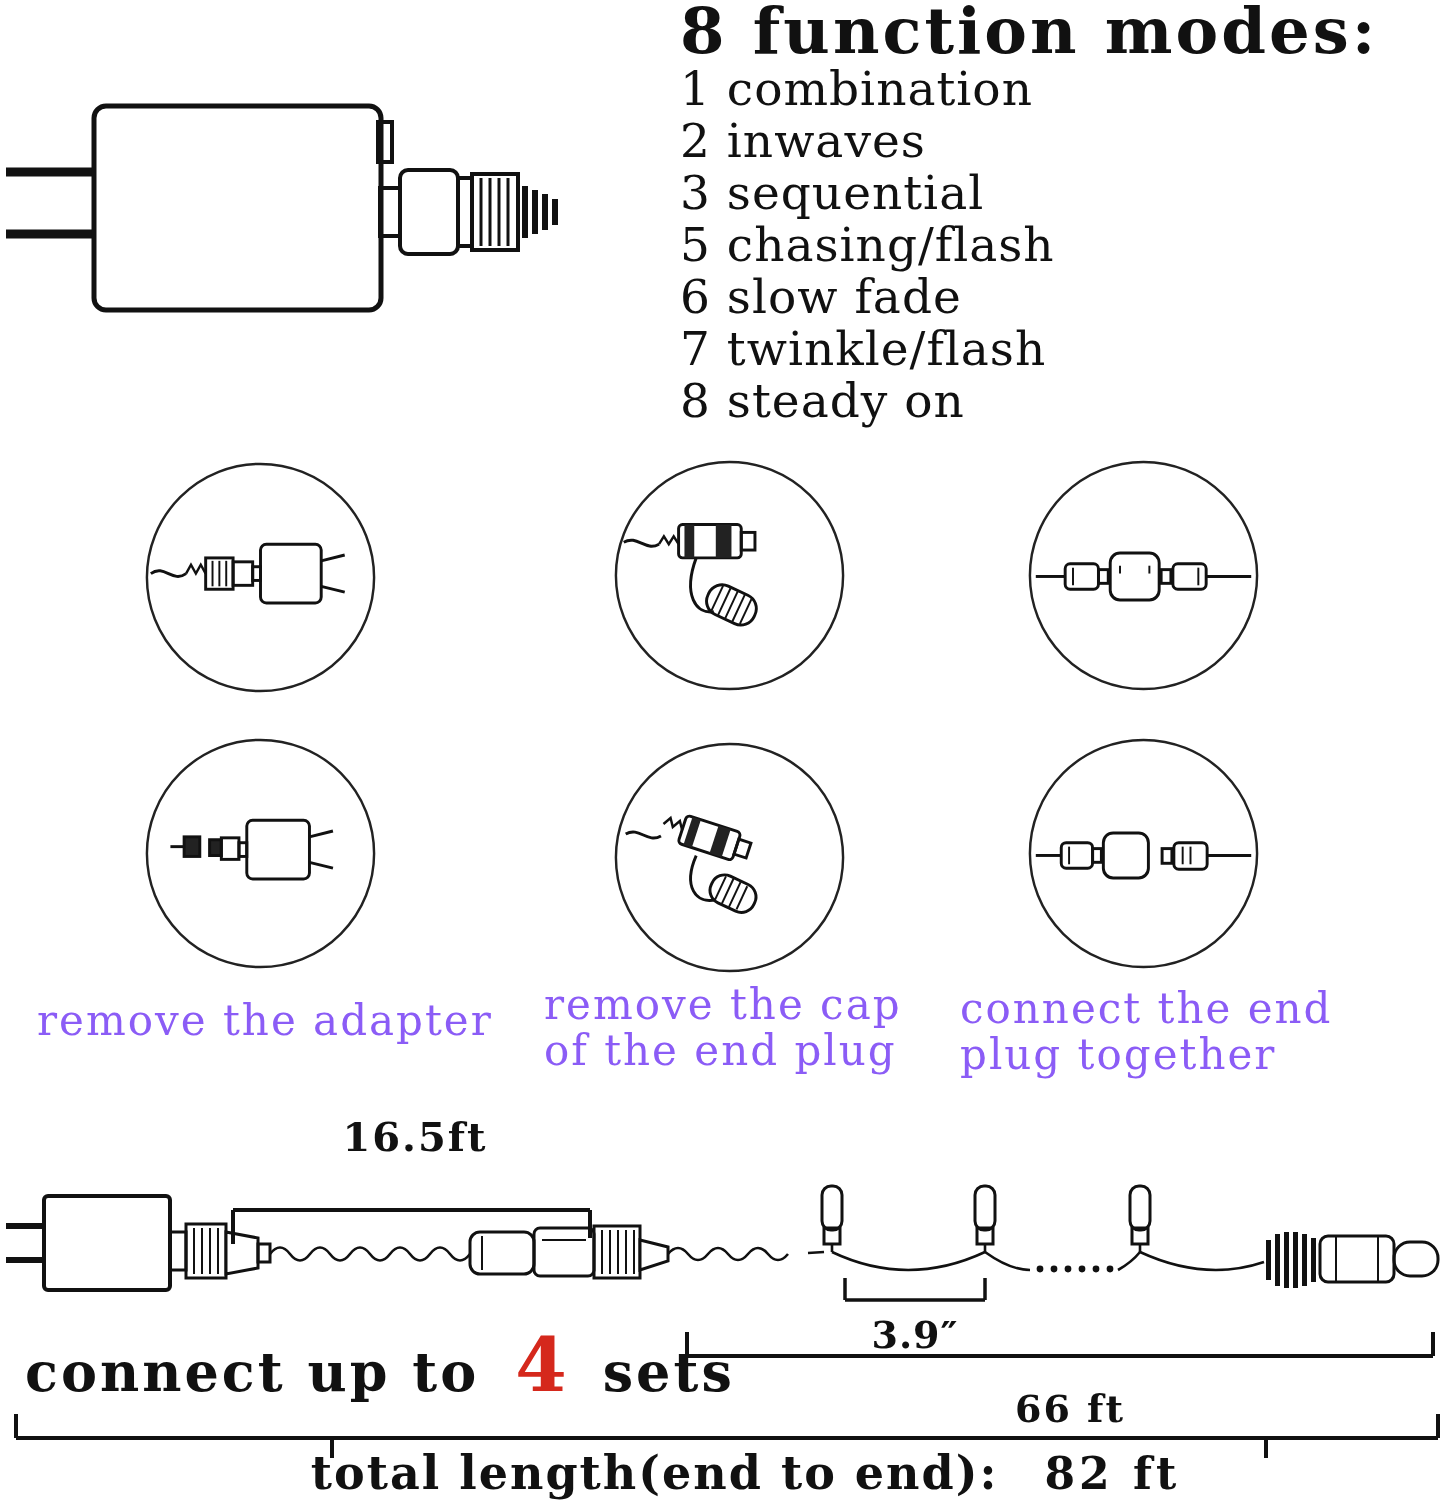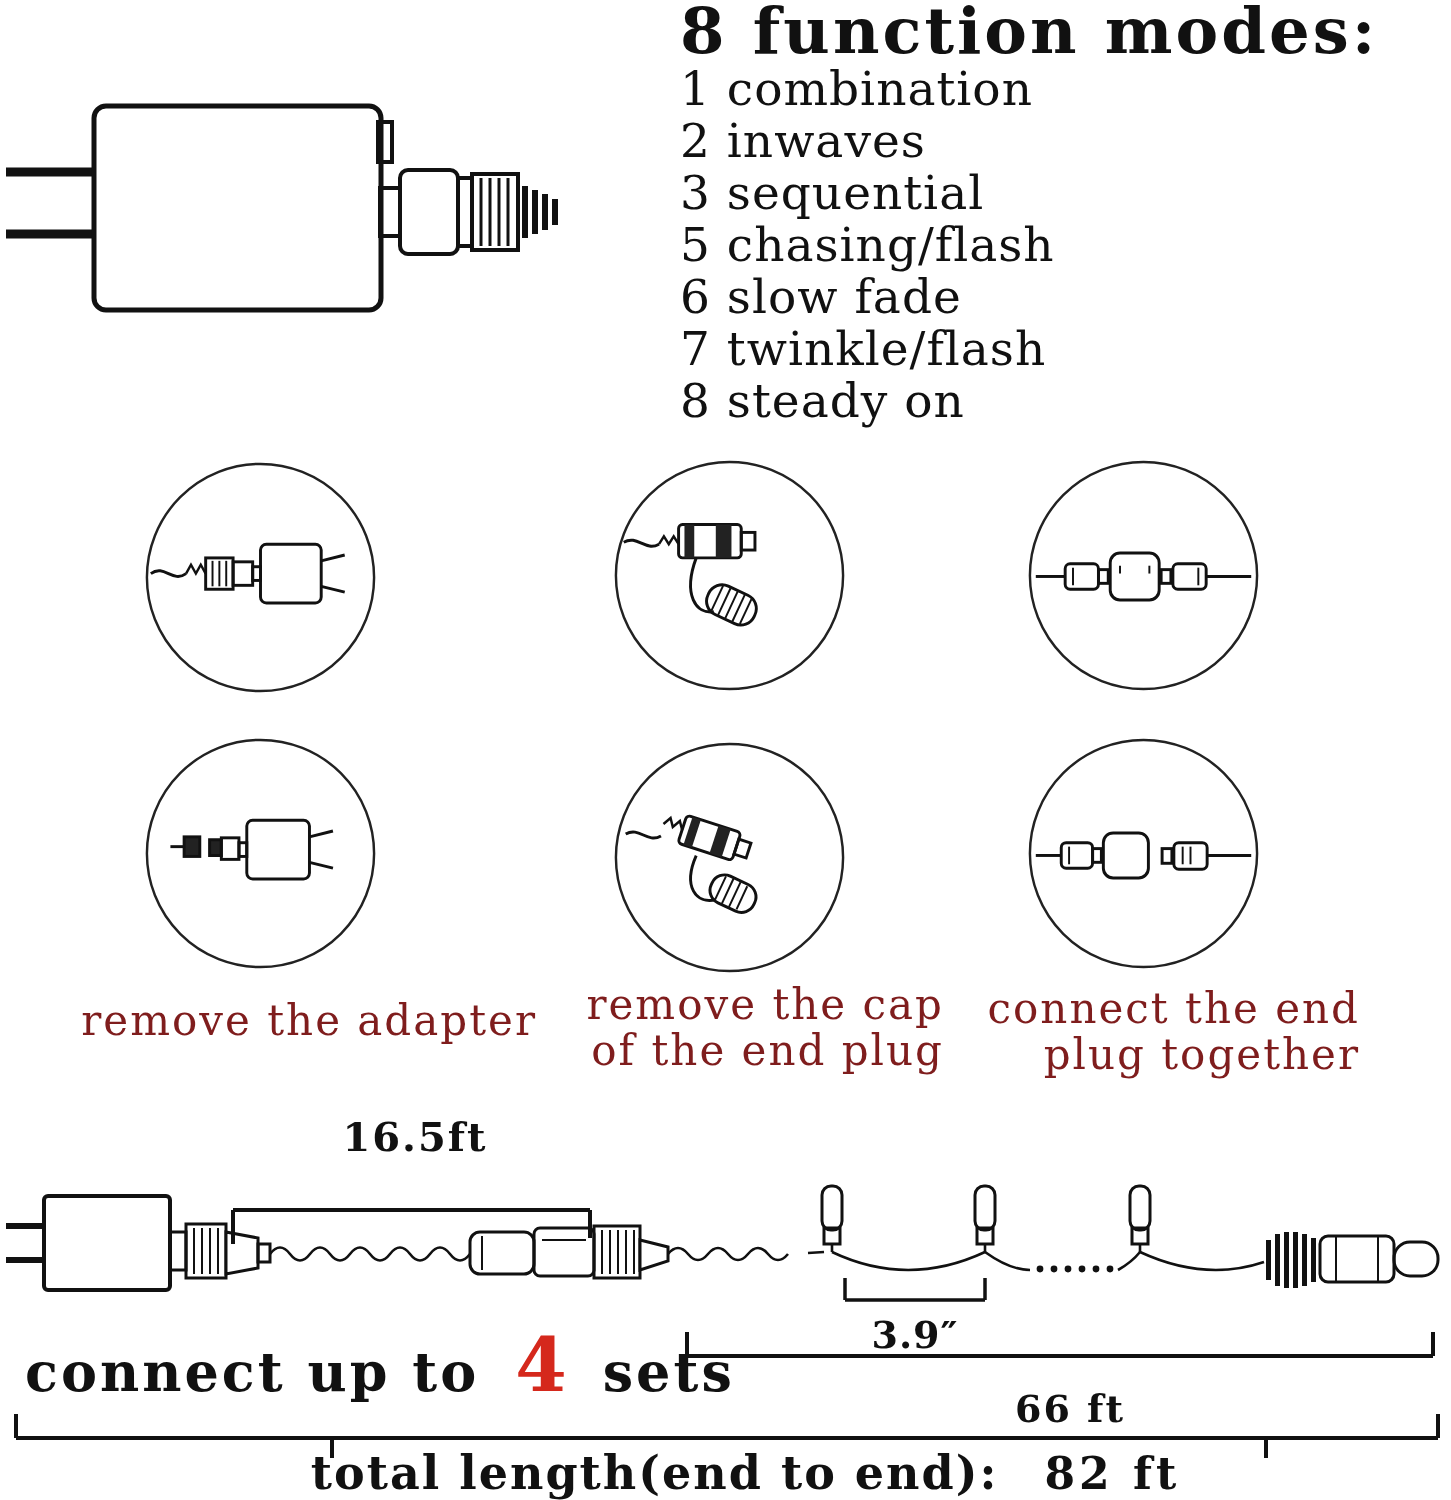--- a/index.html
+++ b/index.html
@@ -12,21 +12,21 @@
 
   
   .modes { position:absolute; left:680px; top:0; width:720px; }
   .modes-title { font-size:64px; font-weight:800; letter-spacing:3px; line-height:62px; }
   .mode-item { font-size:47px; letter-spacing:1px; line-height:51px; margin-top:1px; }
 
   
   .circle-step { position:absolute; width:235px; height:235px; }
 
   
-  .caption { position:absolute; text-align:right; font-size:42px; letter-spacing:2px; line-height:46px; color:#7f1d1d; }
+  .caption { position:absolute; text-align:left; font-size:42px; letter-spacing:2px; line-height:46px; color:#8b5cf6; }
 
   
   .meas { position:absolute; font-weight:700; text-align:center; }
   .label-lead { left:240px; top:1113px; width:350px; font-size:40px; letter-spacing:2px; }
   .label-spacing { left:840px; top:1312px; width:150px; font-size:38px; letter-spacing:1px; }
   .label-lit { left:960px; top:1386px; width:220px; font-size:38px; letter-spacing:2px; }
 
   .connect-row { position:absolute; left:25px; top:1322px; display:flex; align-items:baseline; gap:28px; }
   .connect-prefix, .connect-suffix { font-size:54px; font-weight:800; letter-spacing:3px; }
   .connect-count { font-size:74px; font-weight:800; color:var(--accent-red); padding:0 8px; }

